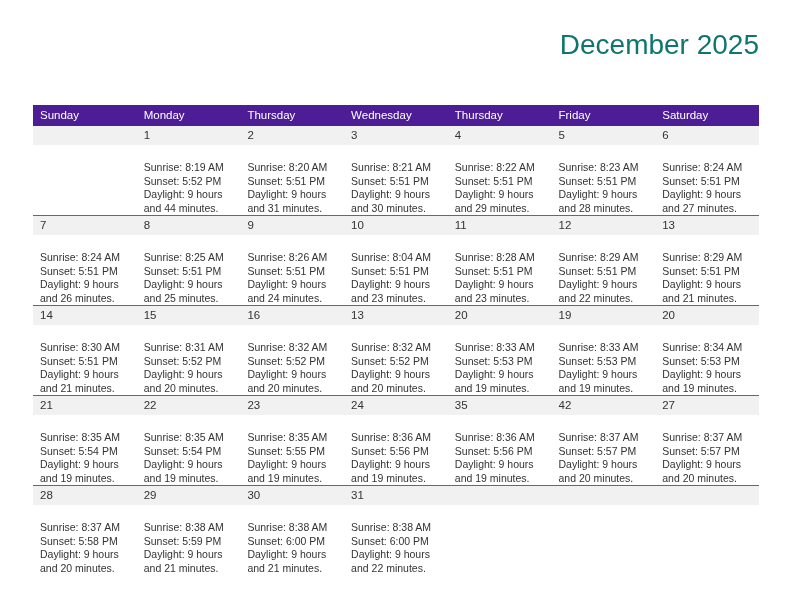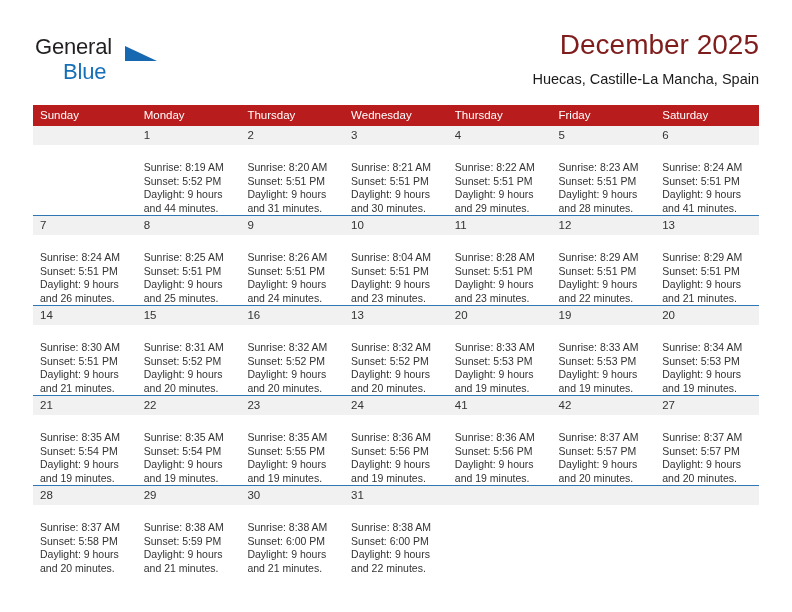--- a/index.html
+++ b/index.html
@@ -66,21 +66,21 @@
 
   .titles {
     position: absolute;
     right: 0;
     top: 0;
     text-align: right;
   }
   .cal-title {
     font-size: 28px;
     font-weight: normal;
-    color: #7f1d1d;
+    color: #0f766e;
     line-height: 34px;
     white-space: nowrap;
   }
   .cal-subtitle {
     font-size: 14.5px;
     font-weight: normal;
     color: #1a1a1a;
     line-height: 22px;
     margin-top: 6px;
     white-space: nowrap;
@@ -89,21 +89,21 @@
   
   .calendar {
     position: absolute;
     left: 33px;
     top: 105px;
     width: 726px;
     border-collapse: collapse;
     table-layout: fixed;
   }
   .calendar th {
-    background: #b91c1c;
+    background: #4c1d95;
     color: #ffffff;
     font-size: 11.5px;
     font-weight: normal;
     text-align: left;
     padding: 4px 0 5px 7px;
     height: 11px;
     border: none;
   }
   .calendar td {
     vertical-align: top;
@@ -145,29 +145,23 @@
     white-space: nowrap;
   }
 </style>
 </head>
 <body>
 
 <div class="page">
 
   <div class="top">
 
-    <div class="brand">
-      <span class="brand-general">General</span>
-      <span class="brand-tri"></span>
-      <span class="brand-blue">Blue</span>
-    </div>
 
     <div class="titles">
       <div class="cal-title">December 2025</div>
-      <div class="cal-subtitle">Huecas, Castille-La Mancha, Spain</div>
     </div>
 
   </div>
 
   <table class="calendar">
     <thead>
       <tr id="header-row">
           <th>Sunday</th>
           <th>Monday</th>
           <th>Thursday</th>
@@ -239,21 +233,21 @@
               </div>
             </div>
           </td>
           <td>
             <div class="cell">
               <div class="daynum">6</div>
               <div class="lines">
                 <div>Sunrise: 8:24 AM</div>
                 <div>Sunset: 5:51 PM</div>
                 <div>Daylight: 9 hours</div>
-                <div>and 41 minutes.</div>
+                <div>and 27 minutes.</div>
               </div>
             </div>
           </td>
         </tr>
         <tr class="week-row">
           <td>
             <div class="cell">
               <div class="daynum">7</div>
               <div class="lines">
                 <div>Sunrise: 8:24 AM</div>
@@ -449,21 +443,21 @@
               <div class="lines">
                 <div>Sunrise: 8:36 AM</div>
                 <div>Sunset: 5:56 PM</div>
                 <div>Daylight: 9 hours</div>
                 <div>and 19 minutes.</div>
               </div>
             </div>
           </td>
           <td>
             <div class="cell">
-              <div class="daynum">41</div>
+              <div class="daynum">35</div>
               <div class="lines">
                 <div>Sunrise: 8:36 AM</div>
                 <div>Sunset: 5:56 PM</div>
                 <div>Daylight: 9 hours</div>
                 <div>and 19 minutes.</div>
               </div>
             </div>
           </td>
           <td>
             <div class="cell">

